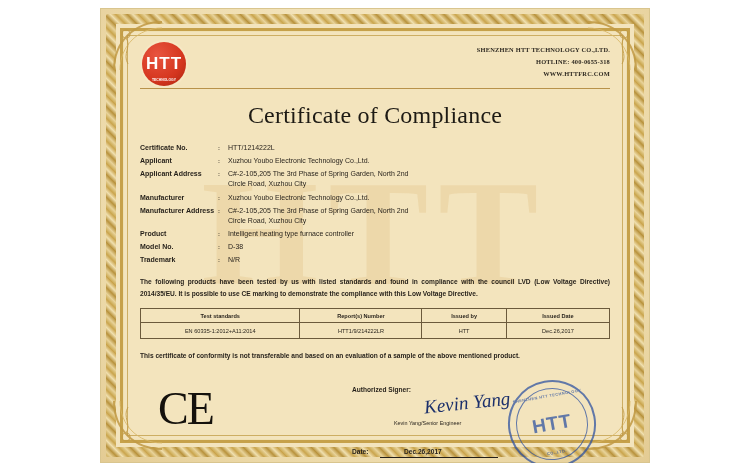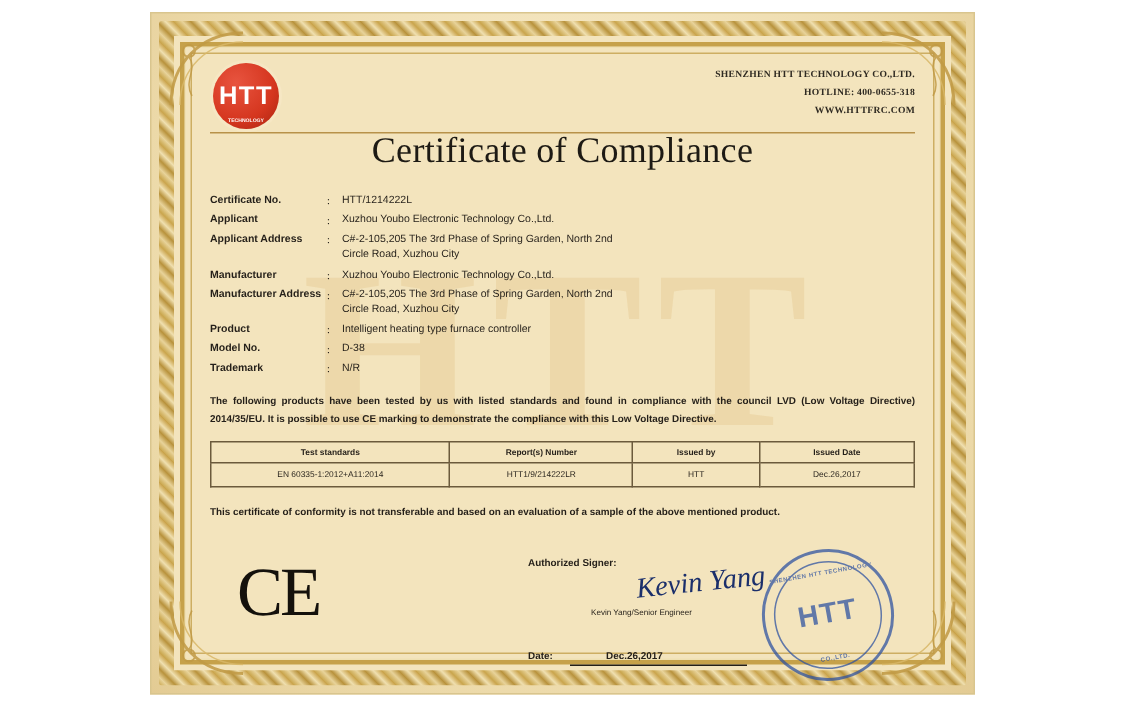--- a/index.html
+++ b/index.html
@@ -60,21 +60,21 @@
     font-family:"Liberation Sans",sans-serif;
     box-shadow:0 0 0 2px #f6e7c4;
   }
   .logo .sub{position:absolute;bottom:4px;left:0;width:100%;text-align:center;font-size:3.4px;letter-spacing:0;}
   .hdr-lines{position:absolute;right:0;top:2px;text-align:right;color:#2f2a22;}
   .hdr-lines div{font-size:6.4px;letter-spacing:.2px;line-height:1.9;font-weight:bold;}
   .hdr-rule{position:absolute;left:0;right:0;top:46px;height:1px;background:#b8924a;}
 
   
   .title{
-    text-align:center;margin-top:0;font-size:24px;color:#1d1a14;
+    text-align:center;margin-top:14px;font-size:24px;color:#1d1a14;
     font-family:"Liberation Serif",serif;letter-spacing:.2px;
   }
 
   
   .fields{margin-top:14px;}
   .row{display:flex;align-items:flex-start;margin-bottom:3px;}
   .lbl{width:78px;flex:0 0 78px;font-size:7px;font-weight:bold;color:#241f19;line-height:1.45;
        font-family:"Liberation Sans",sans-serif;}
   .colon{width:10px;flex:0 0 10px;font-size:7px;color:#241f19;line-height:1.45;}
   .val{font-size:7px;color:#241f19;line-height:1.45;font-family:"Liberation Sans",sans-serif;}

